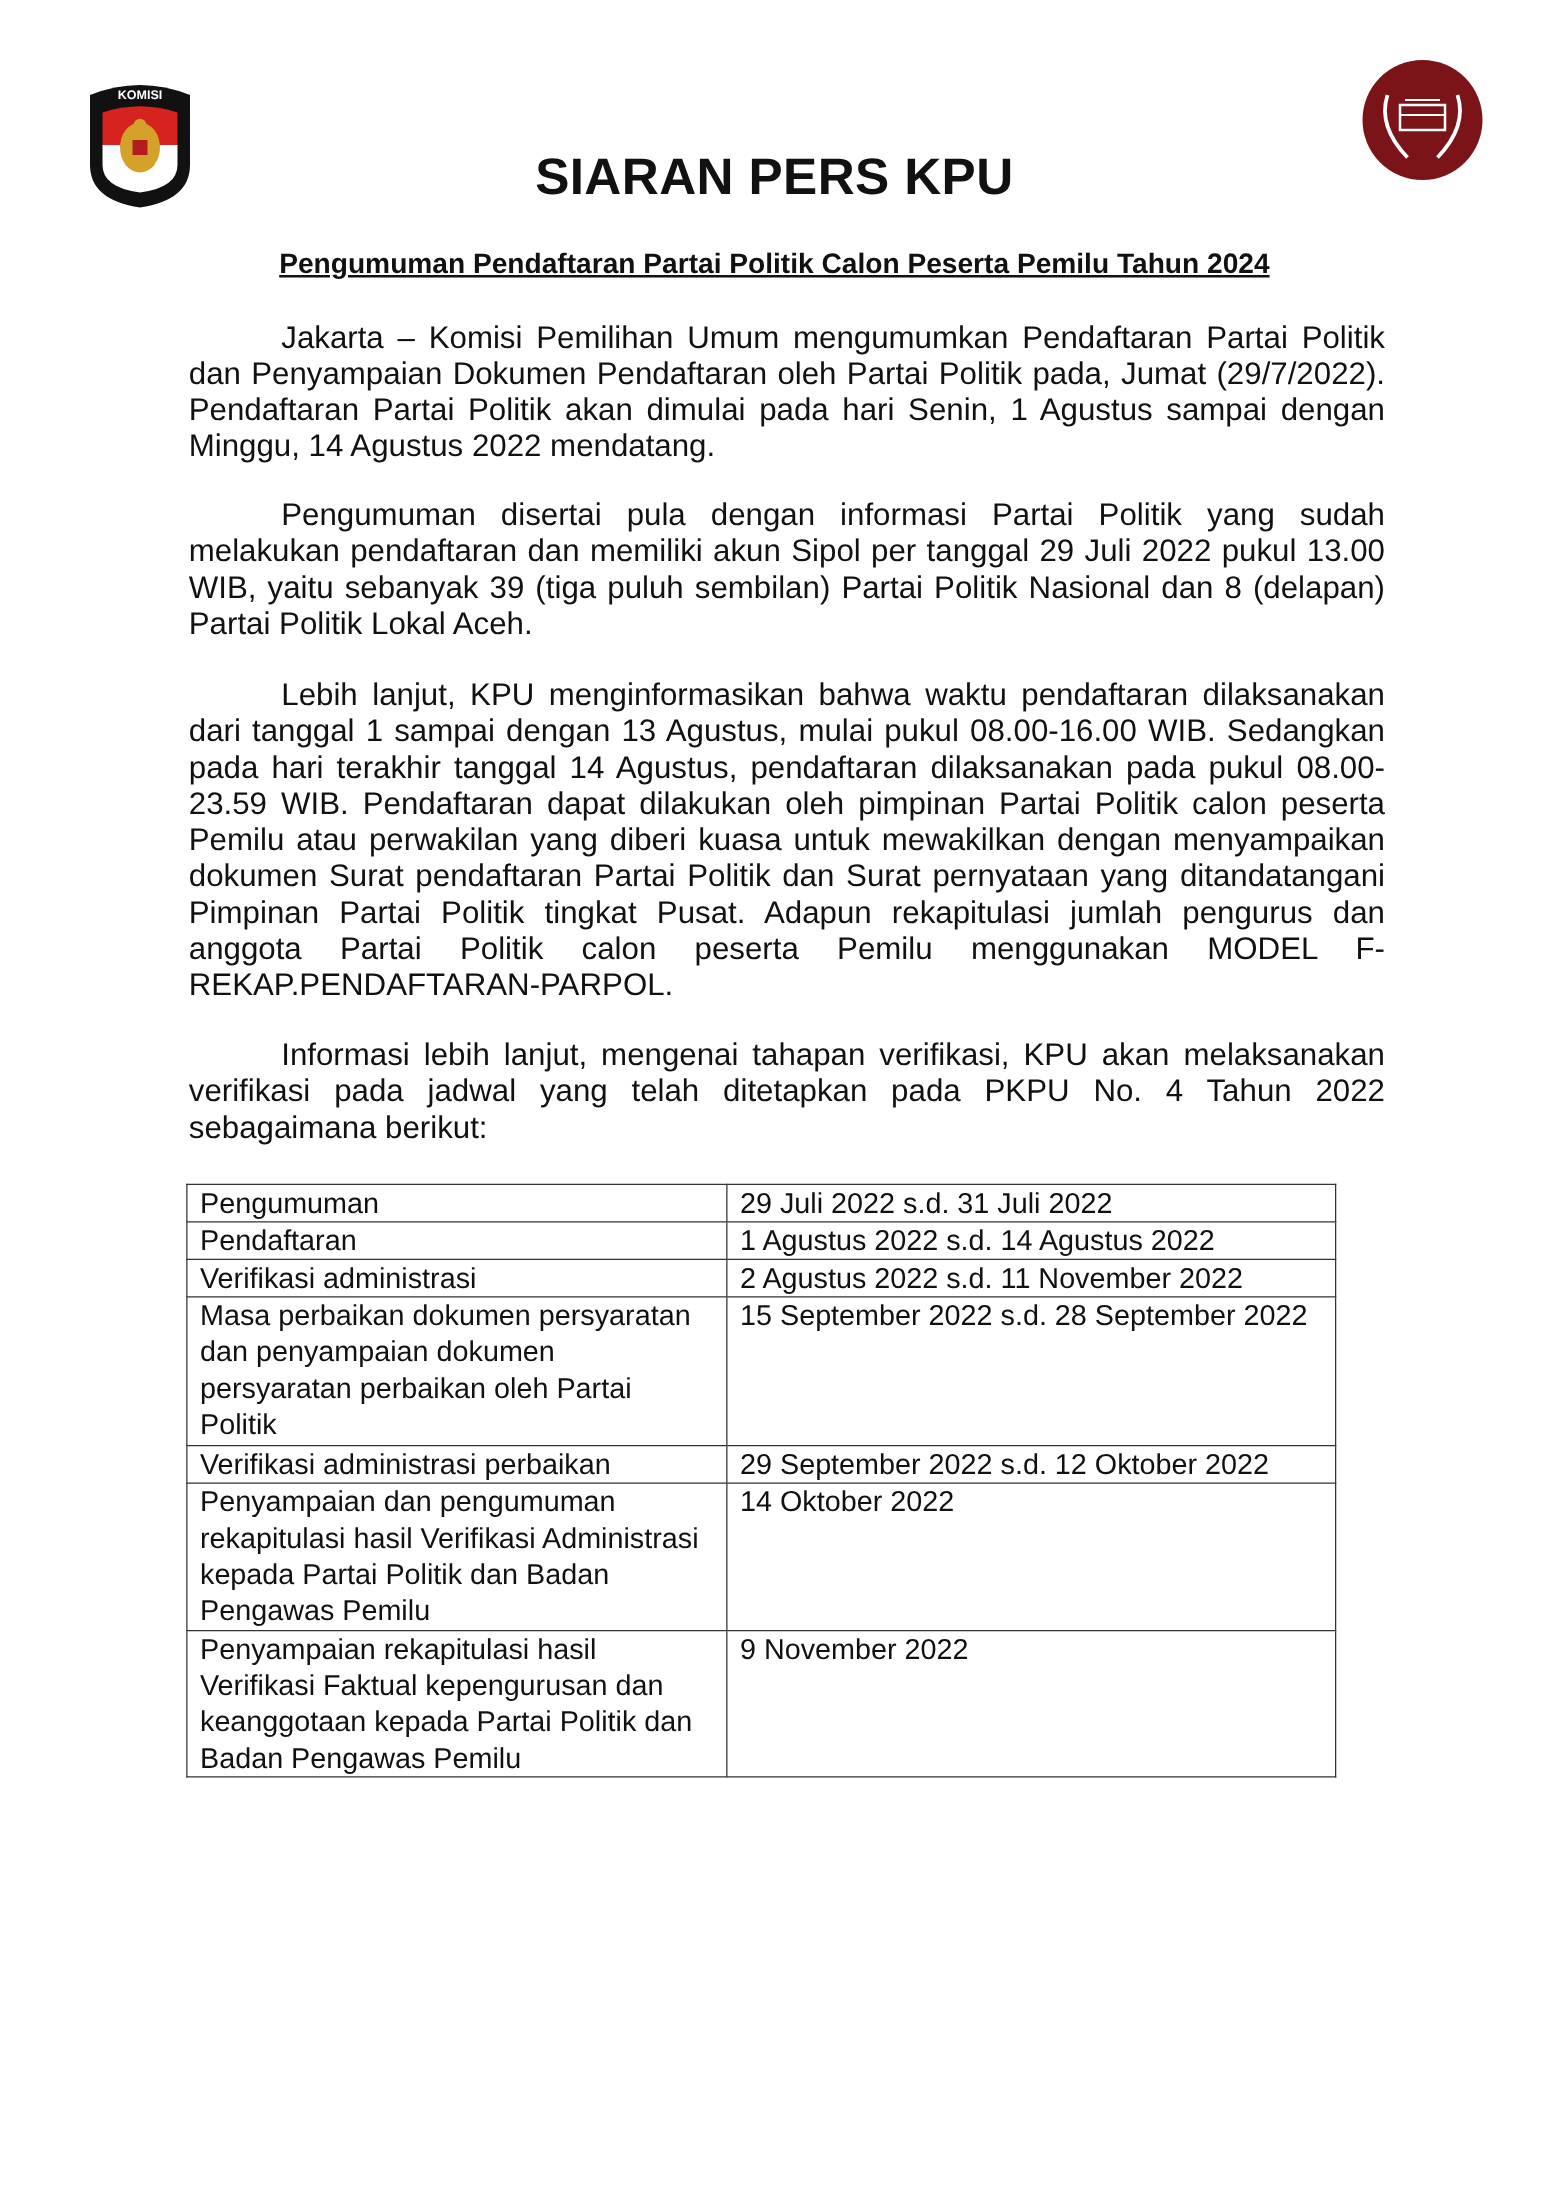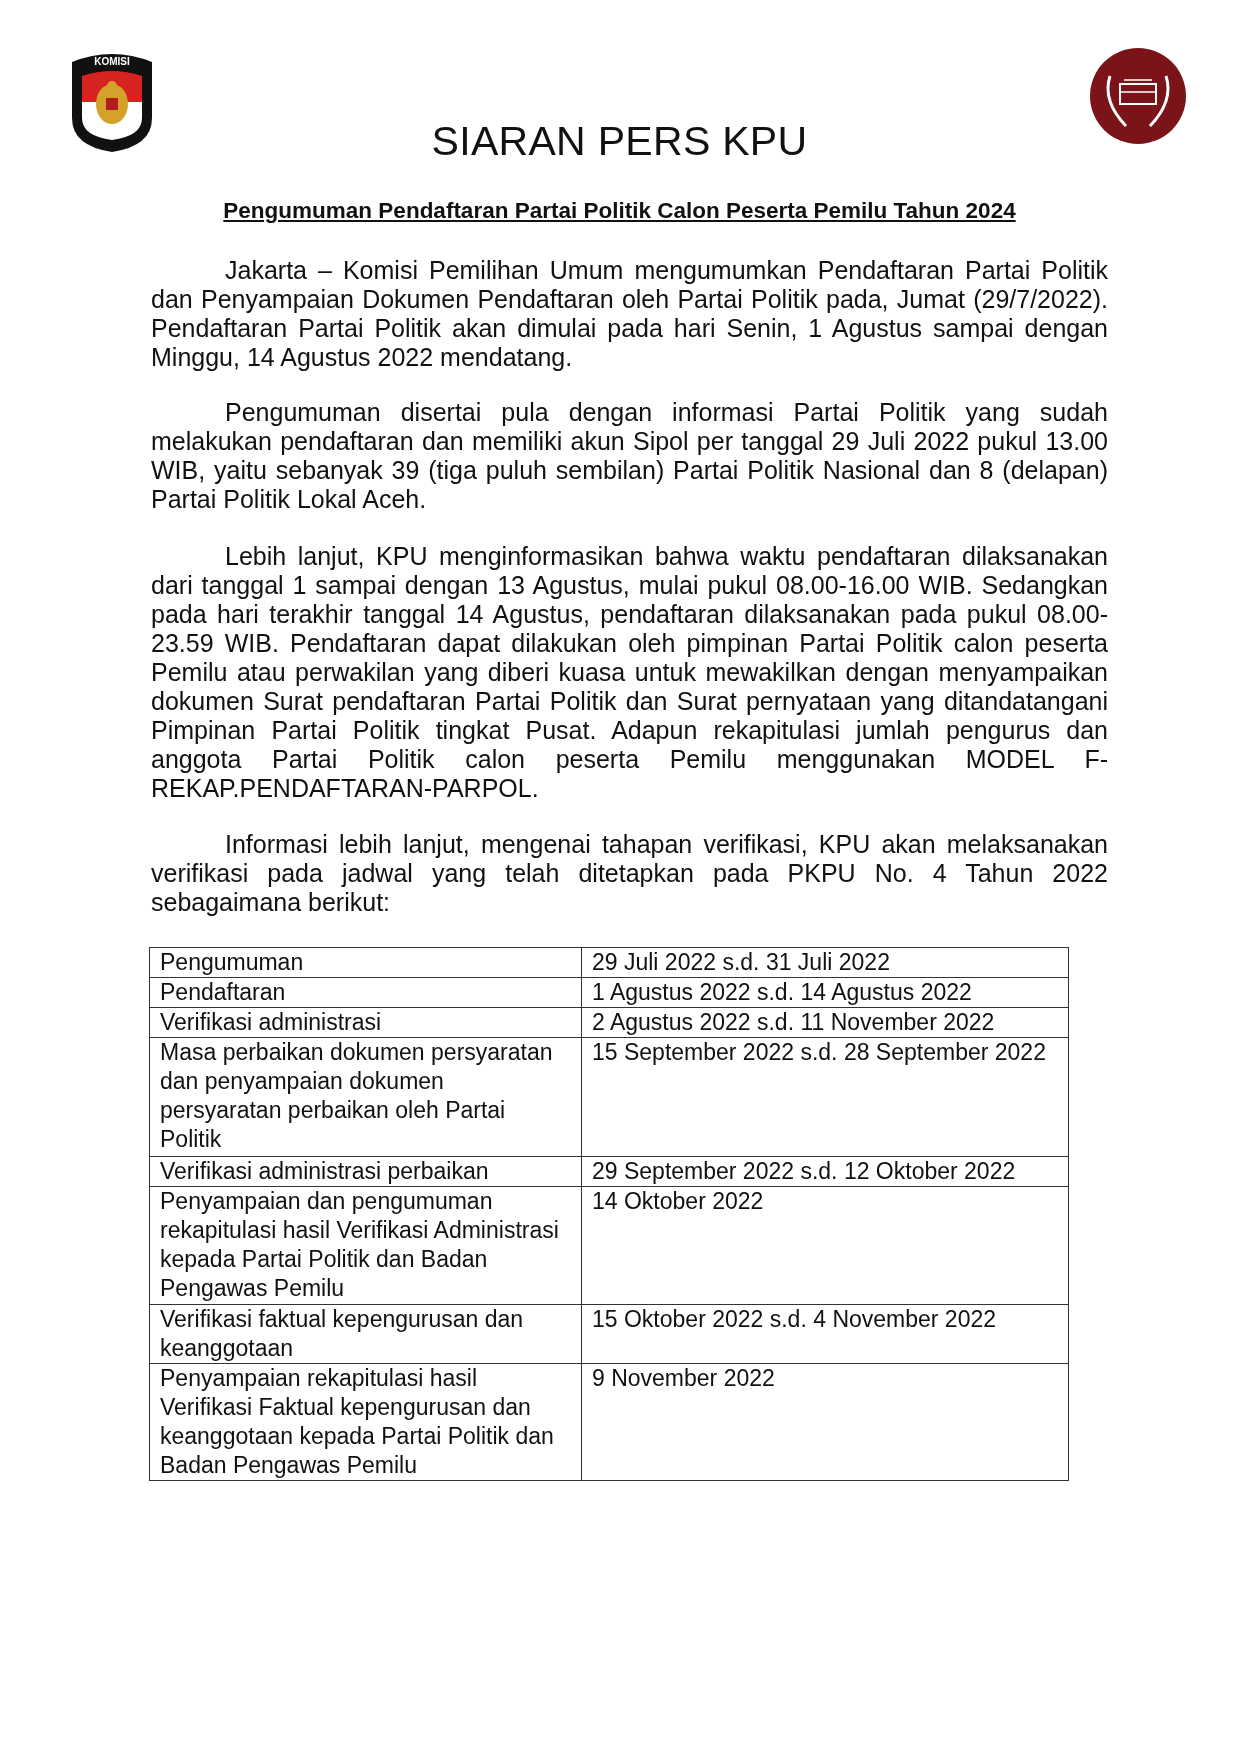--- a/index.html
+++ b/index.html
@@ -1,21 +1,21 @@
 <!DOCTYPE html>
 <html><head>
 <meta charset="utf-8">
 <style>
   html, body { margin:0; padding:0; background:#ffffff; }
   body { width:1239px; height:1754px; position:relative; overflow:hidden;
          font-family:"Liberation Sans", sans-serif; color:#111; }
-  .logo-left { position:absolute; left:66px; top:48px; width:92px; height:106px;text-align:right; }
+  .logo-left { position:absolute; left:66px; top:62px; width:92px; height:106px;text-align:right; }
   .logo-right { position:absolute; left:1088px; top:46px; width:100px; height:100px; }
   .title { position:absolute; left:0; width:1239px; top:118px; text-align:center;
-           font-size:41px; font-weight:normal; letter-spacing:0.3px; }
+           font-size:41px; font-weight:bold; letter-spacing:0.3px; }
   .subtitle { position:absolute; left:0; width:1239px; top:198px; text-align:center;
               font-size:22.5px; font-weight:bold;text-decoration:underline; }
   .para { position:absolute; left:151px; width:957px; font-size:25px; line-height:29px;
           text-align:justify; text-indent:74px; margin:0; }
   #p1 { top:256px; } #p2 { top:398px; } #p3 { top:542px; } #p4 { top:830px; }
   table.sched { position:absolute; left:149px; top:947px; width:920px; border-collapse:collapse;
                 font-size:23px; line-height:29px; }
   table.sched td { border:1.5px solid #333; vertical-align:top; padding:0 10px; }
   table.sched td.c1 { width:411px;margin-top:23px; }
 </style>
@@ -72,22 +72,18 @@
       <td>15 September 2022 s.d. 28 September 2022</td>
     </tr>
     <tr>
       <td class="c1">Verifikasi administrasi perbaikan</td>
       <td>29 September 2022 s.d. 12 Oktober 2022</td>
     </tr>
     <tr style="height:118px">
       <td class="c1">Penyampaian dan pengumuman rekapitulasi hasil Verifikasi Administrasi kepada Partai Politik dan Badan Pengawas Pemilu</td>
       <td>14 Oktober 2022</td>
     </tr>
-    <tr style="height:58px">
-      <td class="c1">Verifikasi faktual kepengurusan dan keanggotaan</td>
-      <td>15 Oktober 2022 s.d. 4 November 2022</td>
-    </tr>
     <tr style="height:117px">
       <td class="c1">Penyampaian rekapitulasi hasil Verifikasi Faktual kepengurusan dan keanggotaan kepada Partai Politik dan Badan Pengawas Pemilu</td>
       <td>9 November 2022</td>
     </tr>
   </tbody>
 </table>
 
 </body></html>

